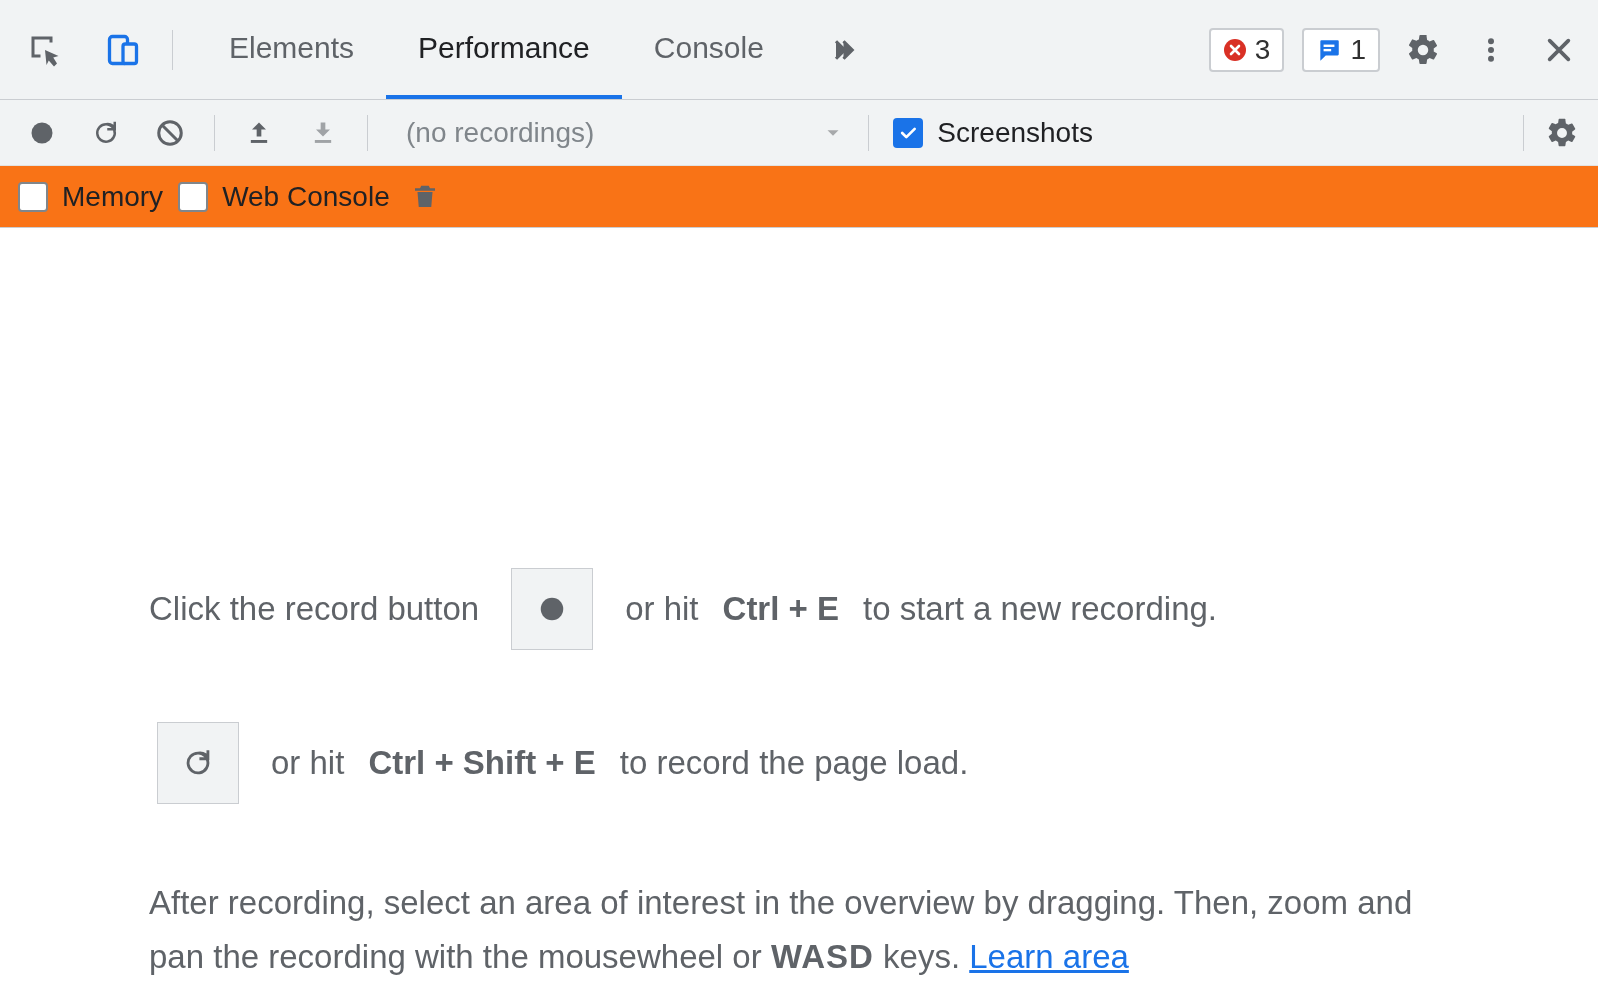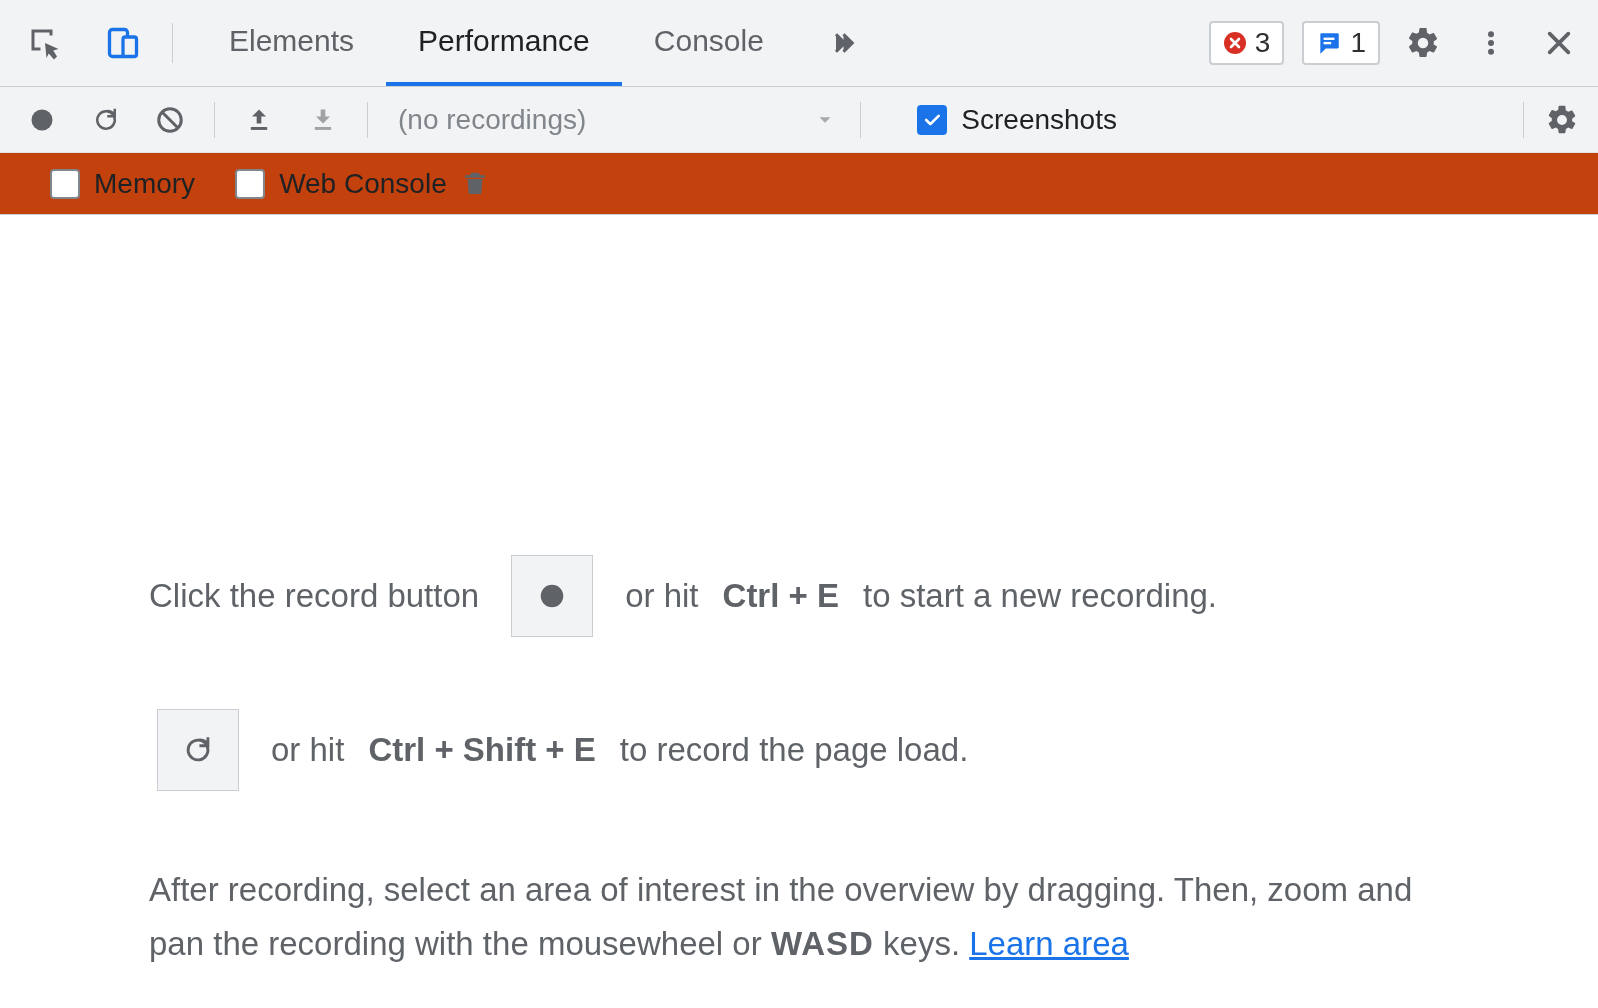--- a/index.html
+++ b/index.html
@@ -9,21 +9,21 @@
     width: 1598px;
     height: 1008px;
     font-family: "Segoe UI", Arial, sans-serif;
     background: #fff;
     color: #303030;
     overflow: hidden;
   }
 
   
   .top-strip {
-    height: 87px;
+    height: 100px;
     background: #f1f3f4;
     border-bottom: 1px solid #cacdd1;
     display: flex;
     align-items: center;
     padding: 0 14px 0 20px;
   }
   .top-left-icons {
     display: flex;
     align-items: center;
     gap: 28px;
@@ -112,30 +112,29 @@
     height: 36px;
     background: #cacdd1;
   }
   .recordings-label {
     font-size: 28px;
     color: #80868b;
     display:flex;
     align-items:center;
     gap: 4px;
     cursor:pointer;
-    margin-left: 6px;
+    margin-left: 14px;
   }
   .chk {
     display:flex;
     align-items:center;
     gap: 14px;
     font-size: 28px;
     cursor:pointer;
     color:#202124;
-    margin-left:32px;
   }
   .chk .box {
     width: 30px;
     height: 30px;
     border-radius: 4px;
     display:flex;
     align-items:center;
     justify-content:center;
   }
   .chk .box.unchecked {
@@ -147,26 +146,26 @@
   }
   .toolbar .right {
     margin-left:auto;
     display:flex;
     align-items:center;
   }
 
   
   .toolbar2 {
     height: 62px;
-    background: #c2410c;
+    background: #f97316;
     border-bottom: 1px solid #cacdd1;
     display:flex;
     align-items:center;
     padding: 0 18px;
-    gap: 8px;
+    gap: 15px;
   }
 
   
   .help-area {
     padding: 340px 0 0 0;
     display:flex;
     justify-content:center;
   }
   .help-inner {
     width: 1300px;

